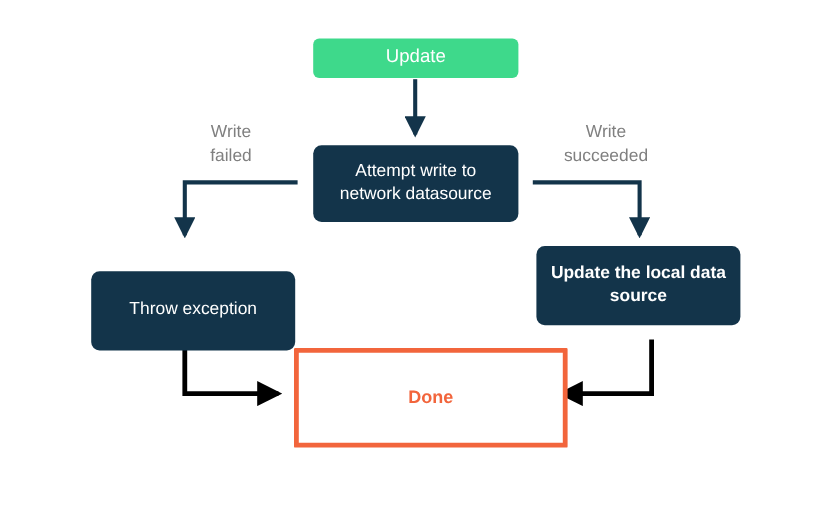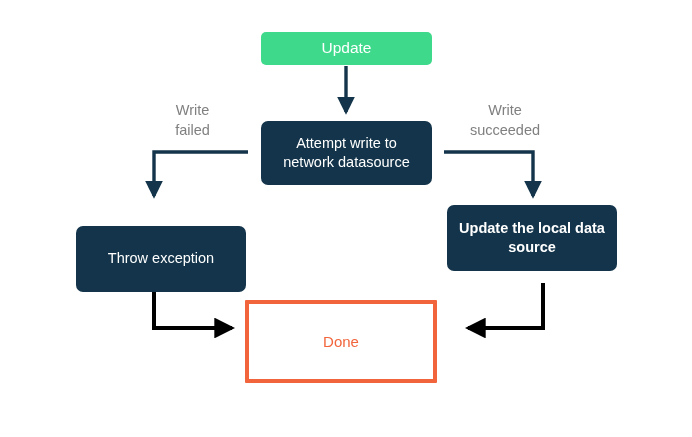--- a/index.html
+++ b/index.html
@@ -103,21 +103,21 @@
   <div class="node node-start" style="left:261px; top:32px; width:171px; height:33px;">Update</div>
 
   <div class="node node-process" style="left:261px; top:121px; width:171px; height:64px;">Attempt write to
 network datasource</div>
 
   <div class="node node-process" style="left:76px; top:205px; width:170px; height:66px;margin-top:21px;">Throw exception</div>
 
   <div class="node node-process" style="left:447px; top:205px; width:170px; height:66px;font-weight:bold;">Update the local data
 source</div>
 
-  <div class="node node-terminal" style="left:245px; top:300px; width:192px; height:83px;">Done</div>
+  <div class="node node-terminal" style="left:245px; top:290px; width:228px; height:83px;font-weight:bold;">Done</div>
 
   <div class="edge-label" style="left:145px; top:101px; width:95px;">Write
 failed</div>
 
   <div class="edge-label" style="left:450px; top:101px; width:110px;">Write
 succeeded</div>
 
 </div>
 
 </body></html>

